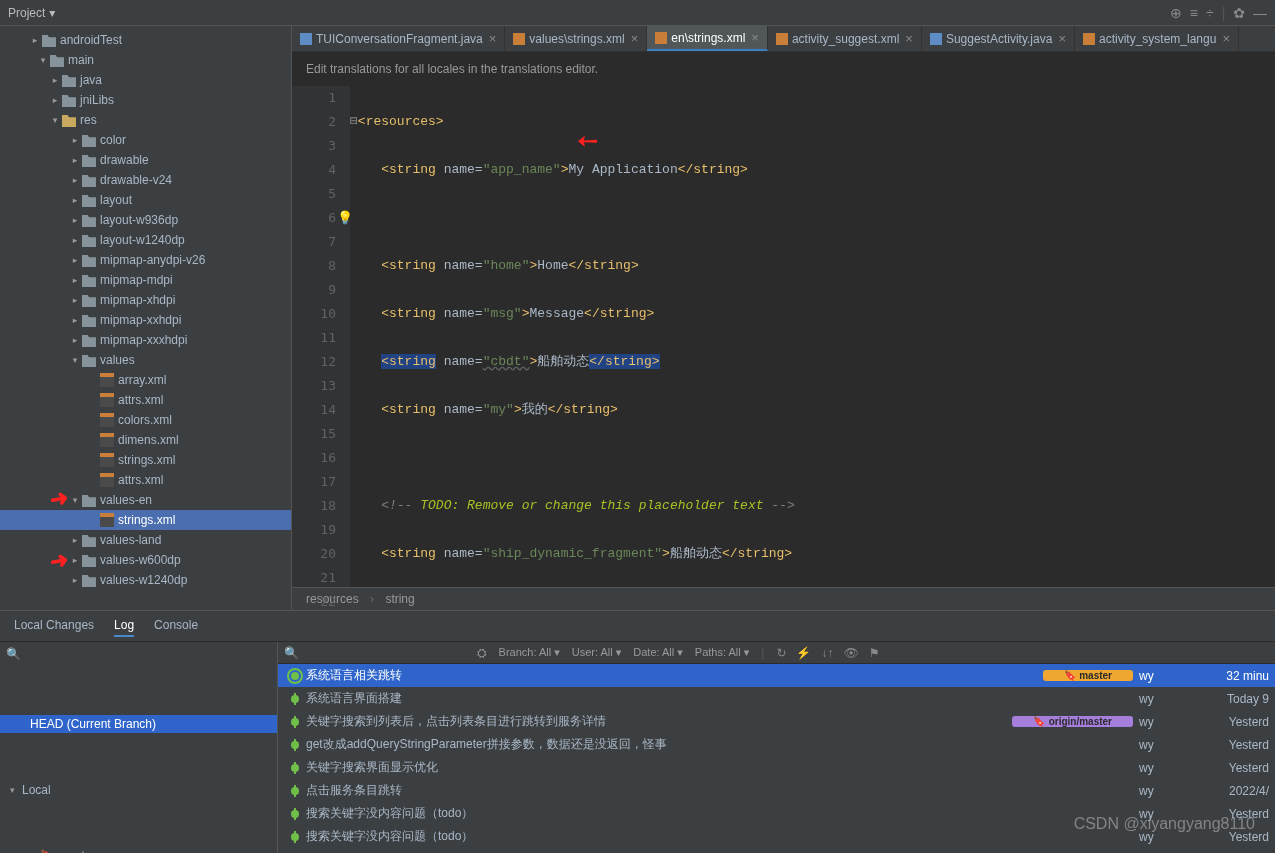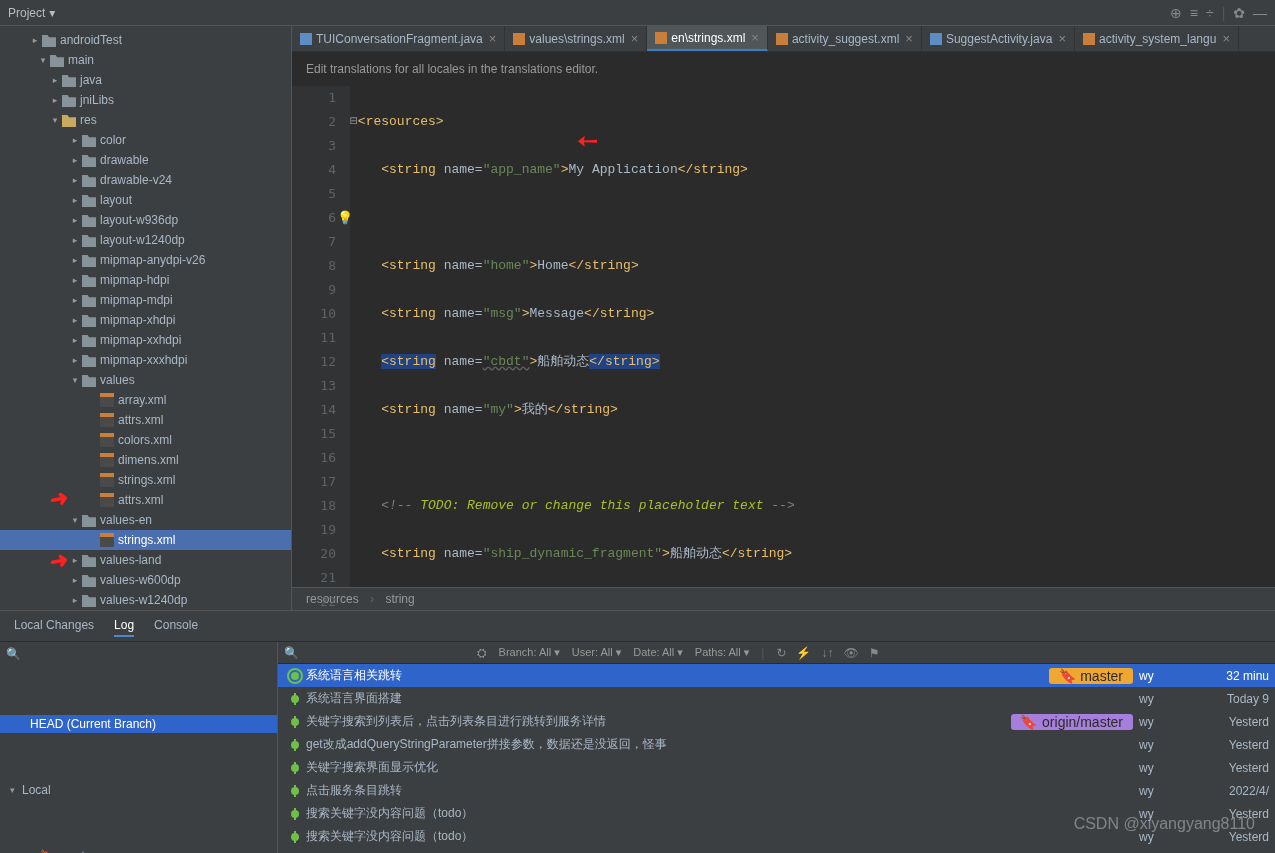--- a/index.html
+++ b/index.html
@@ -71,21 +71,21 @@
 .filter-item { cursor: pointer; font-size: 11px; }
 .vcs-icons { display: flex; gap: 10px; color: #888; }
 .commits { flex: 1; overflow: hidden; }
 .commit-row { display: flex; align-items: center; padding: 3px 6px; position: relative; }
 .commit-row.sel { background: #2f65ca; color: #fff; }
 .graph-col { width: 22px; display: flex; justify-content: center; position: relative; }
 .dot { width: 8px; height: 8px; border-radius: 50%; background: #6fbf49; position: relative; z-index: 2; }
 .dot.sel { box-shadow: 0 0 0 2px #2f65ca, 0 0 0 4px #6fbf49; }
 .graph-line { position: absolute; width: 2px; background: #6fbf49; left: 50%; margin-left: -1px; top: -2px; bottom: -2px; z-index: 1; }
 .commit-msg { flex: 1; white-space: nowrap; overflow: hidden; }
-.commit-badge { background: #f0a732; color: #2b2b2b; padding: 0 10px; border-radius: 3px; font-size: 14px; margin-right: 4px; }
+.commit-badge { background: #f0a732; color: #2b2b2b; padding: 0 21px; border-radius: 3px; font-size: 10px; margin-right: 4px; font-weight: bold; }
 .commit-badge.purple { background: #a67edb; }
 .commit-author { width: 60px; text-align: left; }
 .commit-date { width: 70px; text-align: right; }
 .watermark { position: absolute; right: 20px; bottom: 20px; color: rgba(200,200,200,0.5); font-size: 16px; pointer-events: none; z-index: 100; }
 .red-arrow-editor { position: absolute; color: #ff2020; font-size: 26px; transform: rotate(135deg); z-index: 5; }
 </style>
 </head>
 <body>
 
 <div class="top-bar">
@@ -160,25 +160,20 @@
         </div>
       <div class="tree-item" style="padding-left:68px">
           <span class="arrow right"></span>
           <span class="folder-icon folder-closed"></span>
           <span class="tree-label">layout-w1240dp</span>
         </div>
       <div class="tree-item" style="padding-left:68px">
           <span class="arrow right"></span>
           <span class="folder-icon folder-closed"></span>
           <span class="tree-label">mipmap-anydpi-v26</span>
-        </div>
-      <div class="tree-item" style="padding-left:68px">
-          <span class="arrow right"></span>
-          <span class="folder-icon folder-closed"></span>
-          <span class="tree-label">mipmap-hdpi</span>
         </div>
       <div class="tree-item" style="padding-left:68px">
           <span class="arrow right"></span>
           <span class="folder-icon folder-closed"></span>
           <span class="tree-label">mipmap-mdpi</span>
         </div>
       <div class="tree-item" style="padding-left:68px">
           <span class="arrow right"></span>
           <span class="folder-icon folder-closed"></span>
           <span class="tree-label">mipmap-xhdpi</span>

